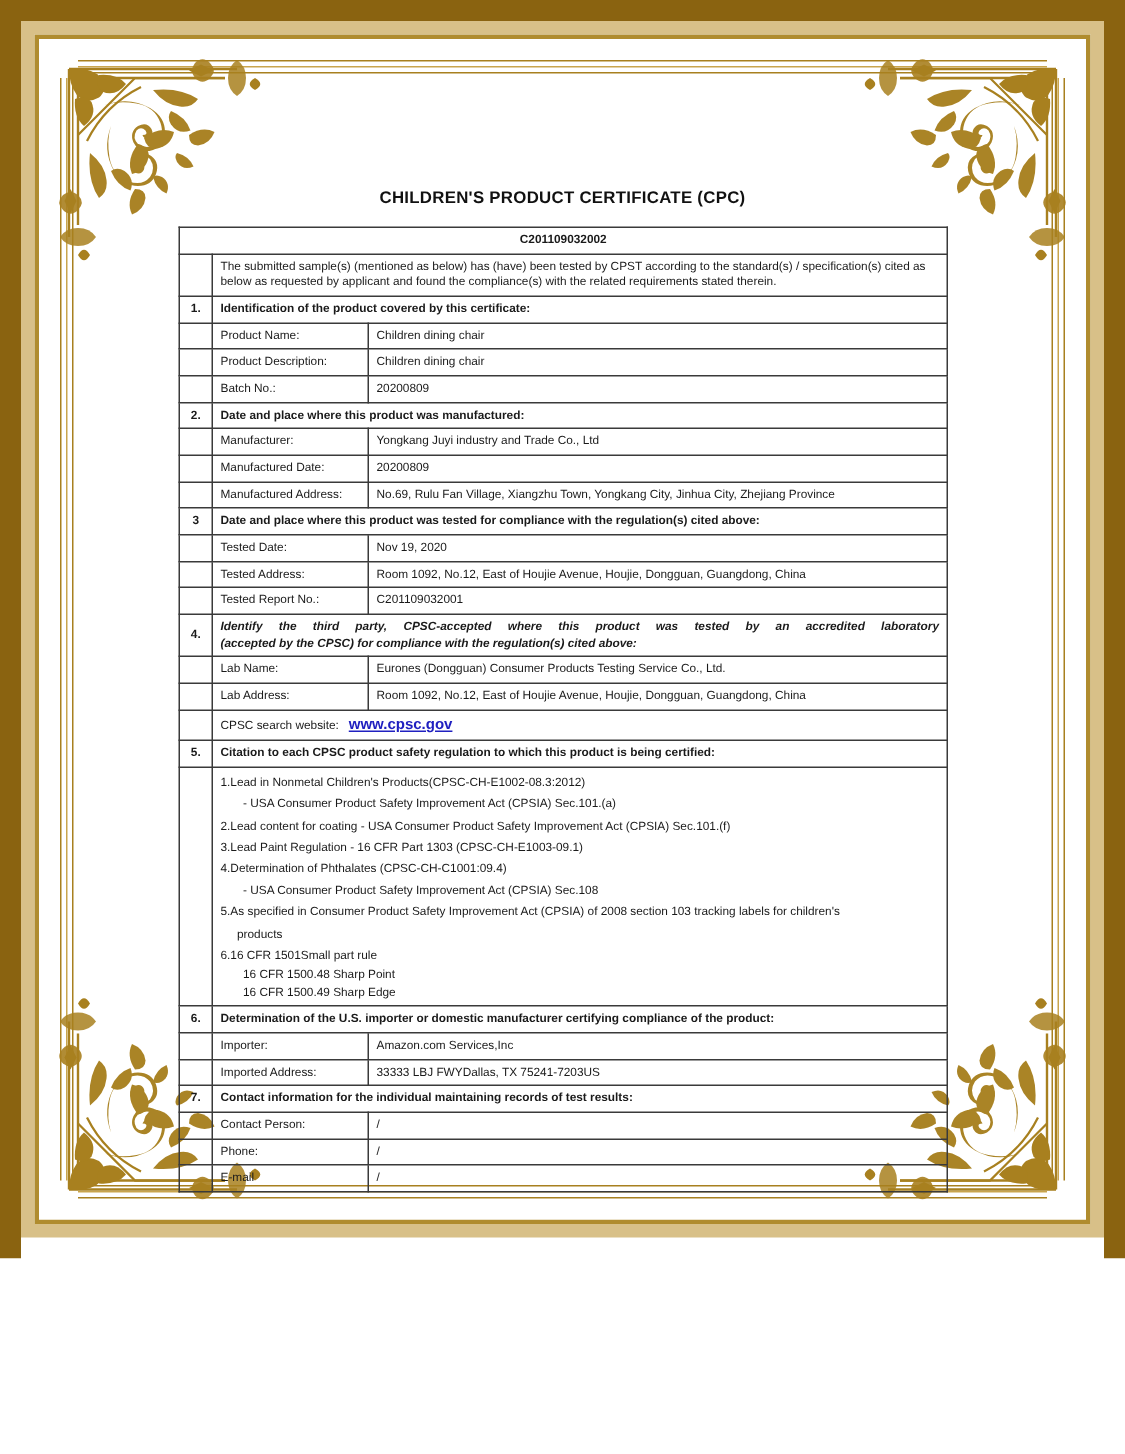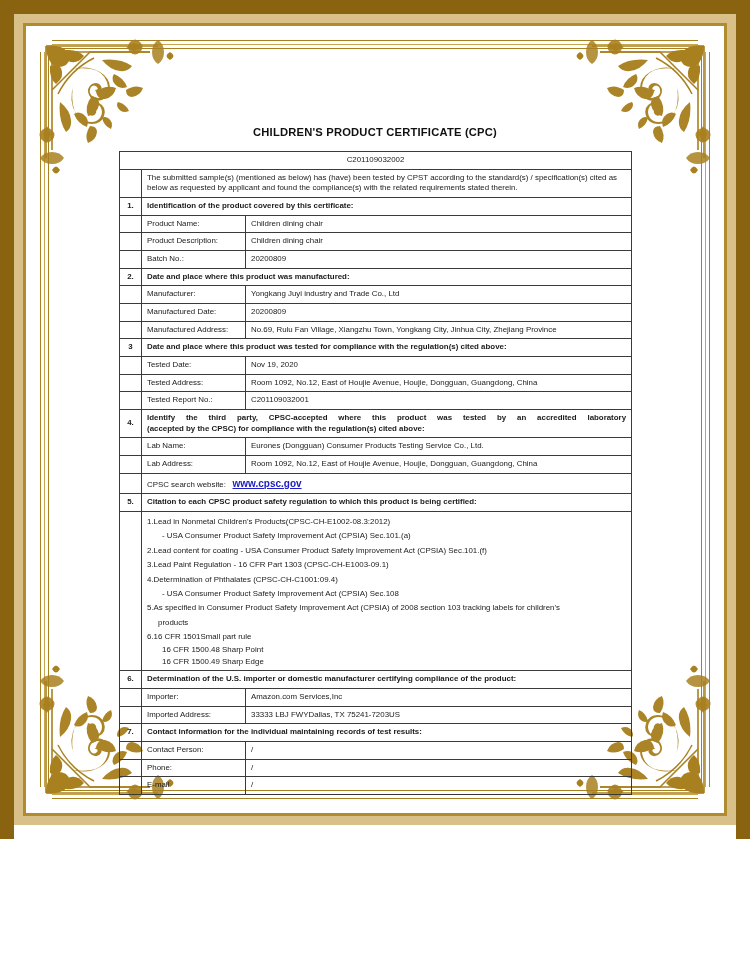--- a/index.html
+++ b/index.html
@@ -131,25 +131,26 @@
   .num-col { width: 22px; text-align: center; font-weight: bold; font-size: 8.4px; }
   .lbl-col { width: 104px; }
   .hdr { font-weight: bold; font-size: 8.3px; padding: 3.5px 5px; }
   .hdr-justify {
     font-weight: bold;
     font-size: 8.3px;
     text-align: justify;
     text-align-last: justify;
     line-height: 1.75;
     padding: 3px 5px;
+    font-style: italic;
   }
   .hdr-justify .last-line { text-align-last: left; }
   .certno {
     text-align: center;
-    font-weight: normal;
+    font-weight: bold;
     font-size: 8.4px;
     padding: 4px 5px;
   }
   .intro { line-height: 1.85; padding: 4px 6px; font-size: 7.9px; }
   .citation-cell { padding: 4px 6px 5px 6px; }
   .cit { line-height: 1.82; font-size: 7.9px; }
   .cit.indent { padding-left: 15px; }
   .cit.tight { line-height: 1.45; padding-left: 15px; }
   .cit.wrap-in { padding-left: 11px; }
   a.cpsc-link {

